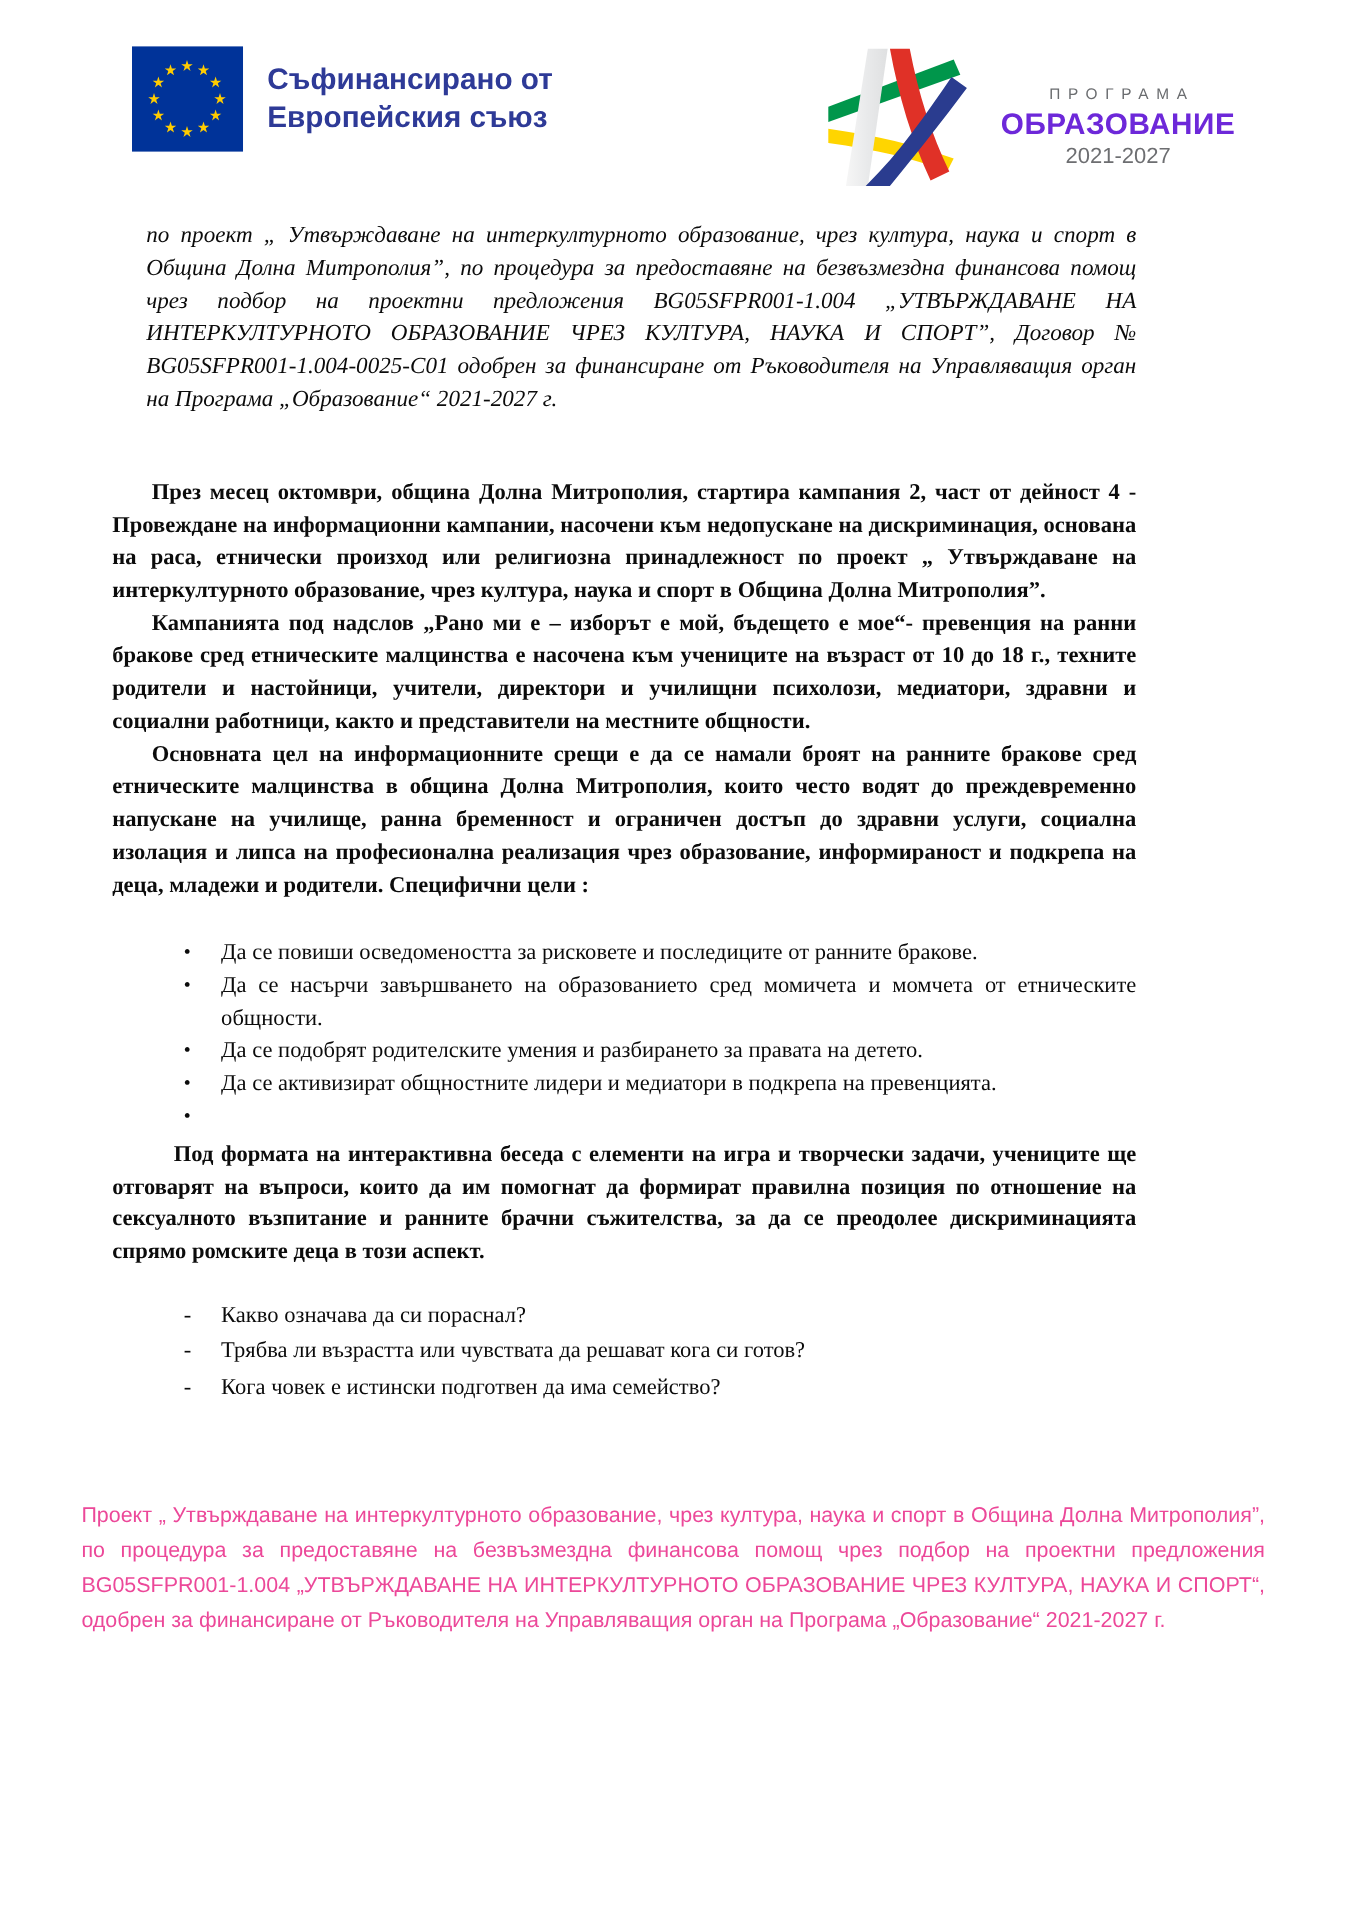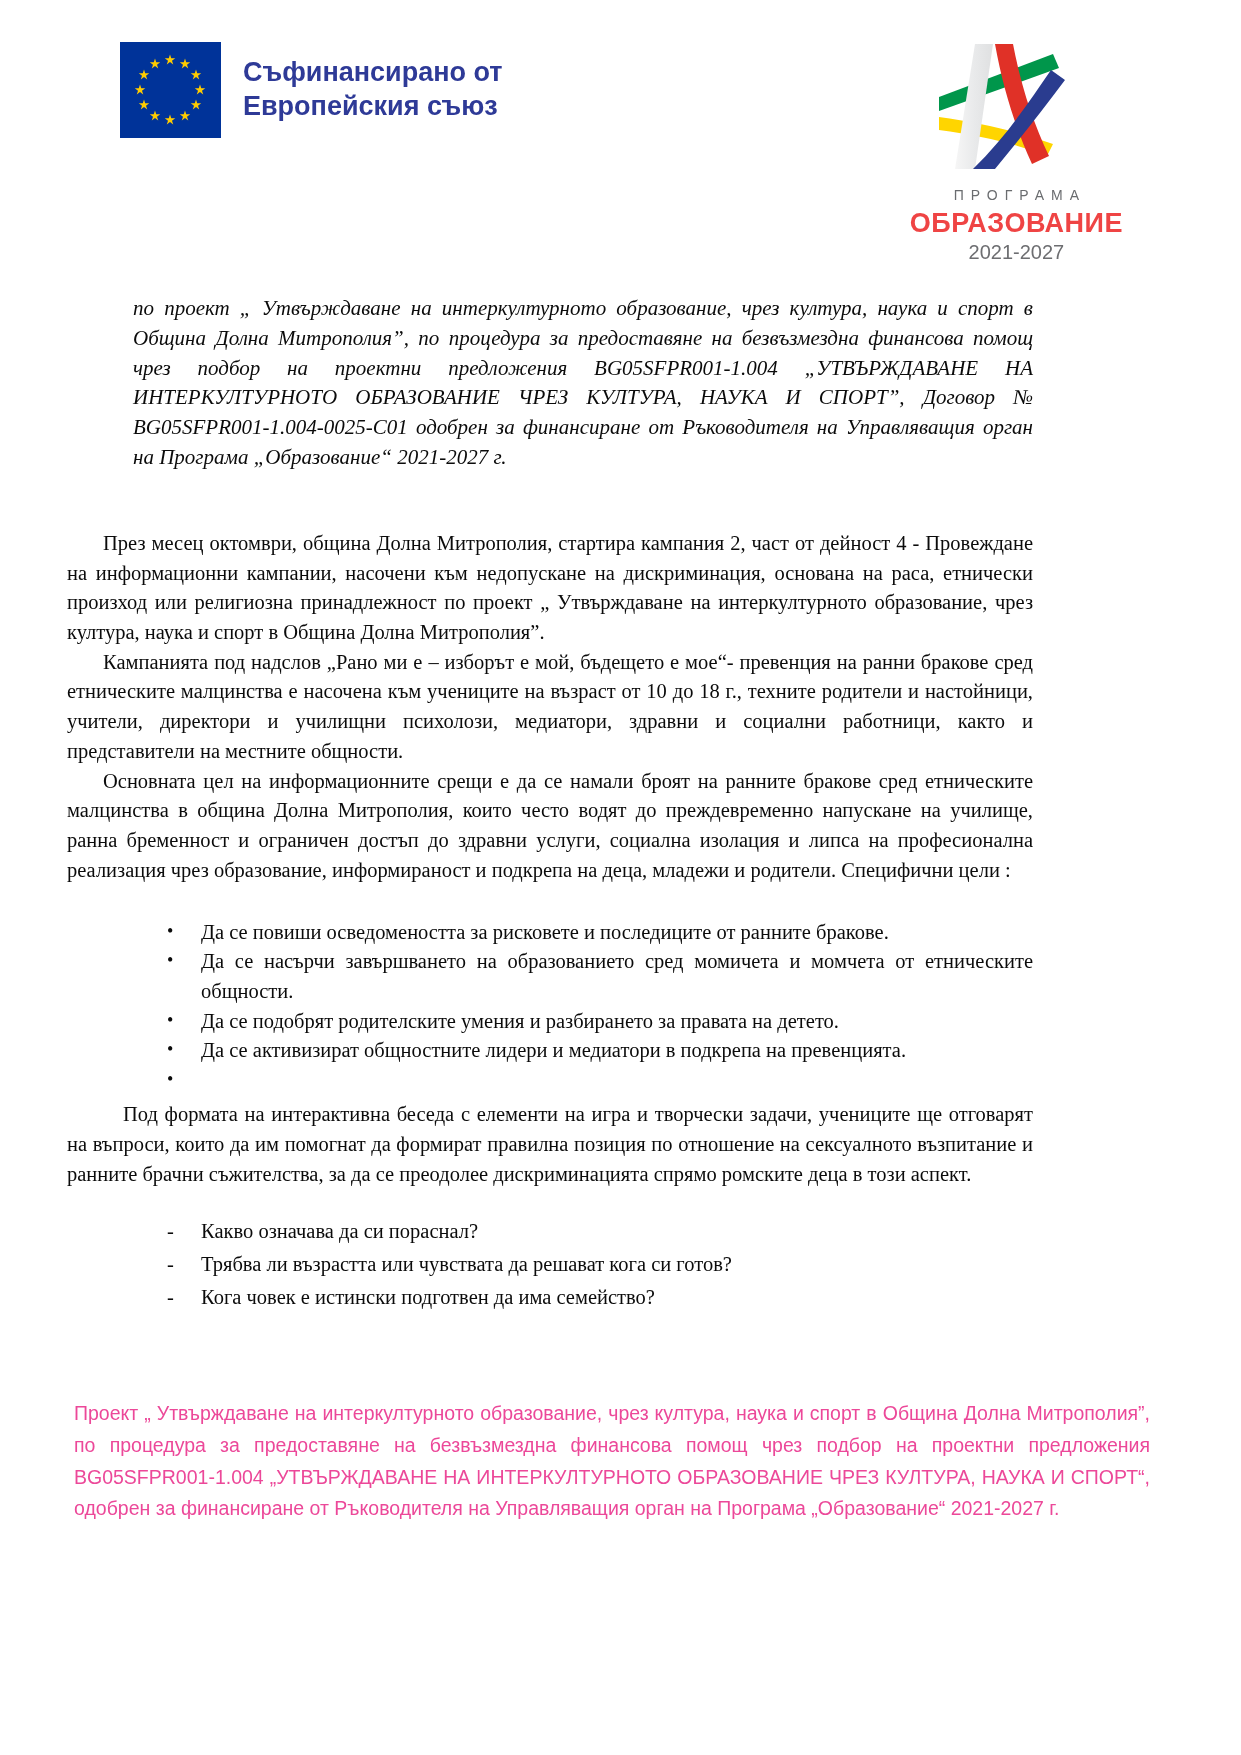--- a/index.html
+++ b/index.html
@@ -18,44 +18,45 @@
     padding:42px 118px 0 120px;
     gap:46px;
   }
   .eu-logo { display:flex; align-items:center; gap:22px; }
   .eu-flag { display:block; }
   .eu-text {
     font-family:"Liberation Sans", sans-serif;
     font-weight:bold; font-size:27px; line-height:1.25;
     color:#2E3A97; white-space:nowrap;
   }
-  .prog-logo { display:flex; align-items:center; margin-top:2px;flex-direction:column; }
+  .prog-logo { display:flex; align-items:center; margin-top:2px; }
   .prog-ribbons { display:block; }
   .prog-text {
     font-family:"Liberation Sans", sans-serif;
     text-align:center; margin-left:14px; margin-top:18px;
   }
   .prog-line1 { font-size:14px; letter-spacing:7px; text-indent:7px; color:#6A6C6F; margin-bottom:5px; }
-  .prog-line2 { font-size:27px; font-weight:bold; letter-spacing:0.5px; color:#ef4444; }
+  .prog-line2 { font-size:27px; font-weight:bold; letter-spacing:0.5px; color:#6d28d9; }
   .prog-line3 { font-size:20px; color:#6D6E71; margin-top:2px; }
   
   .doc-title {
     margin:82px 208px 0 133px;
     font-size:23px; font-weight:bold; text-align:center;
     color:#000;
   }
   .intro {
     margin:30px 208px 0 133px;
     font-style:italic; font-size:21px; line-height:1.42;
     text-align:justify;
   }
   .bodyp {
-    margin:0 208px 0 67px;
+    margin:0 208px 0 102px;
     font-size:20.5px; line-height:1.45;
     text-align:justify;
+    font-weight:bold;
   }
   .bodyp.first { margin-top:56px; }
   .indent1 { text-indent:36px; }
   .indent2 { text-indent:56px; }
   ul.bullets, ul.dashes {
     list-style:none;
     margin:32px 208px 0 165px; padding:0;
     font-size:20.5px; line-height:1.45;
   }
   ul.bullets li, ul.dashes li {

